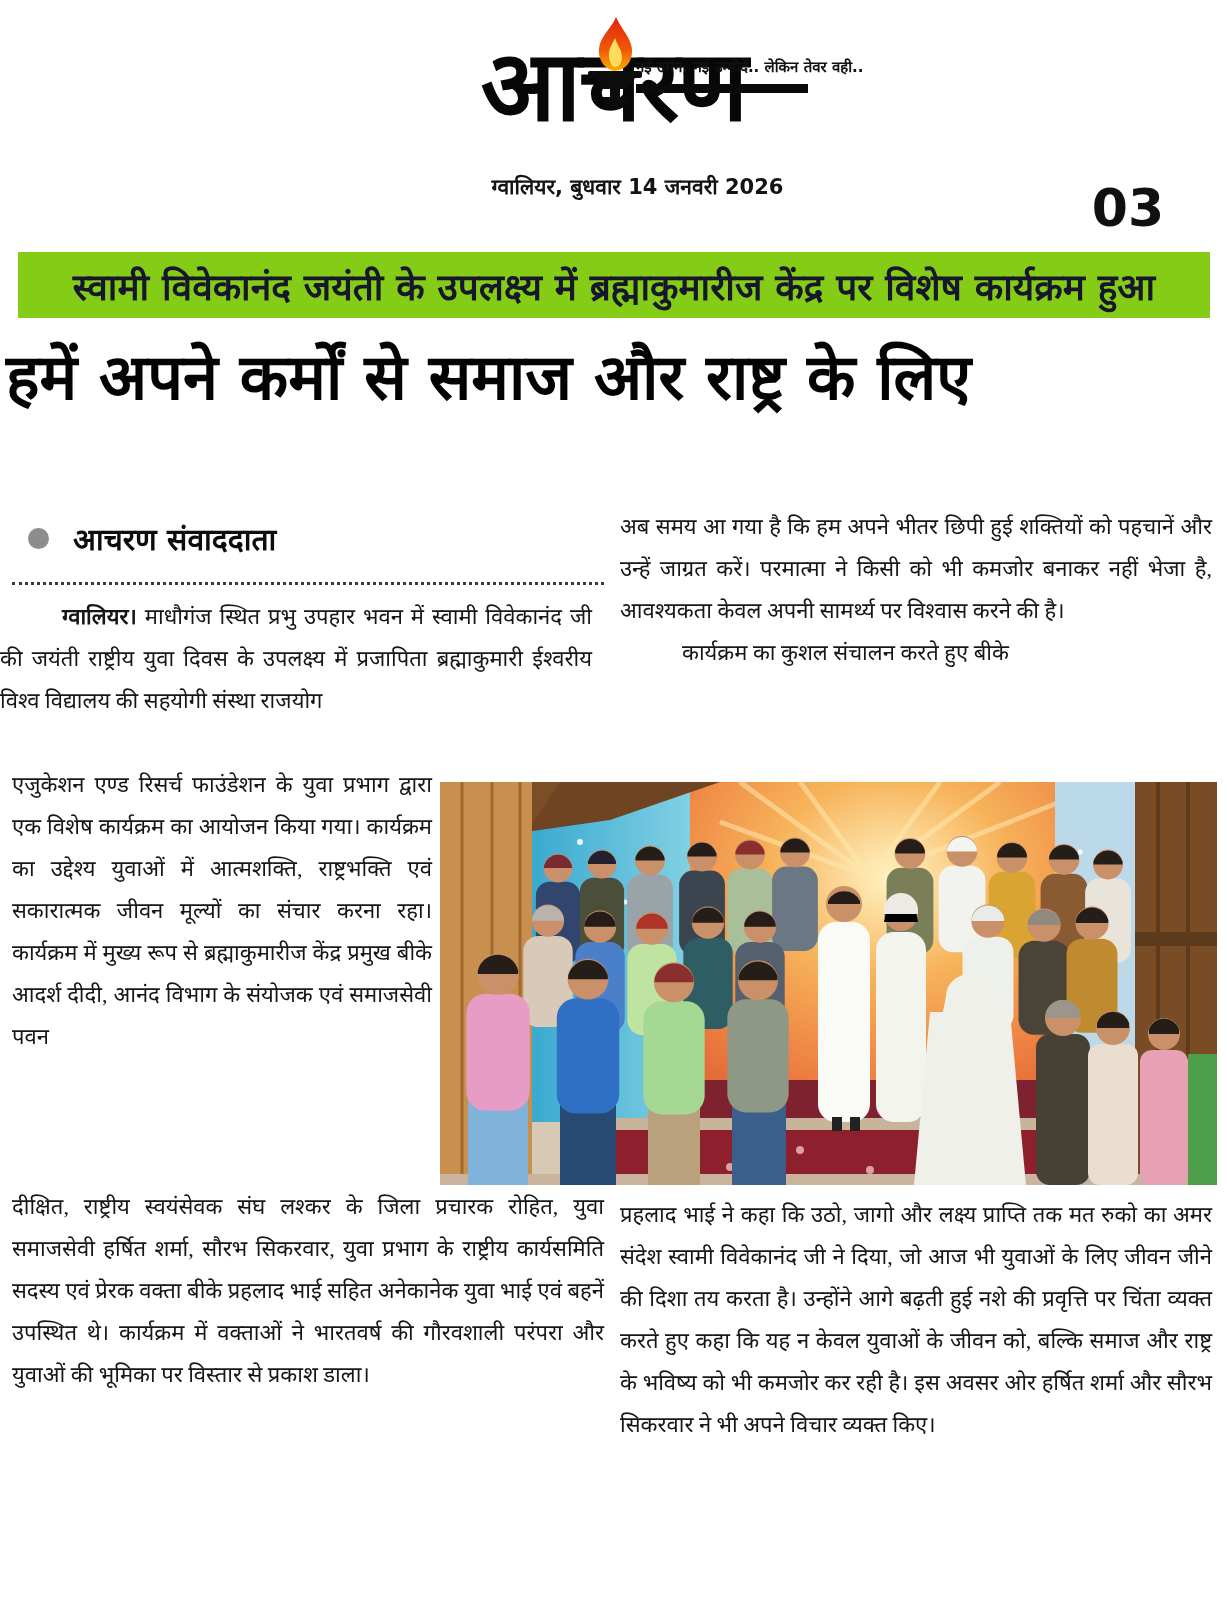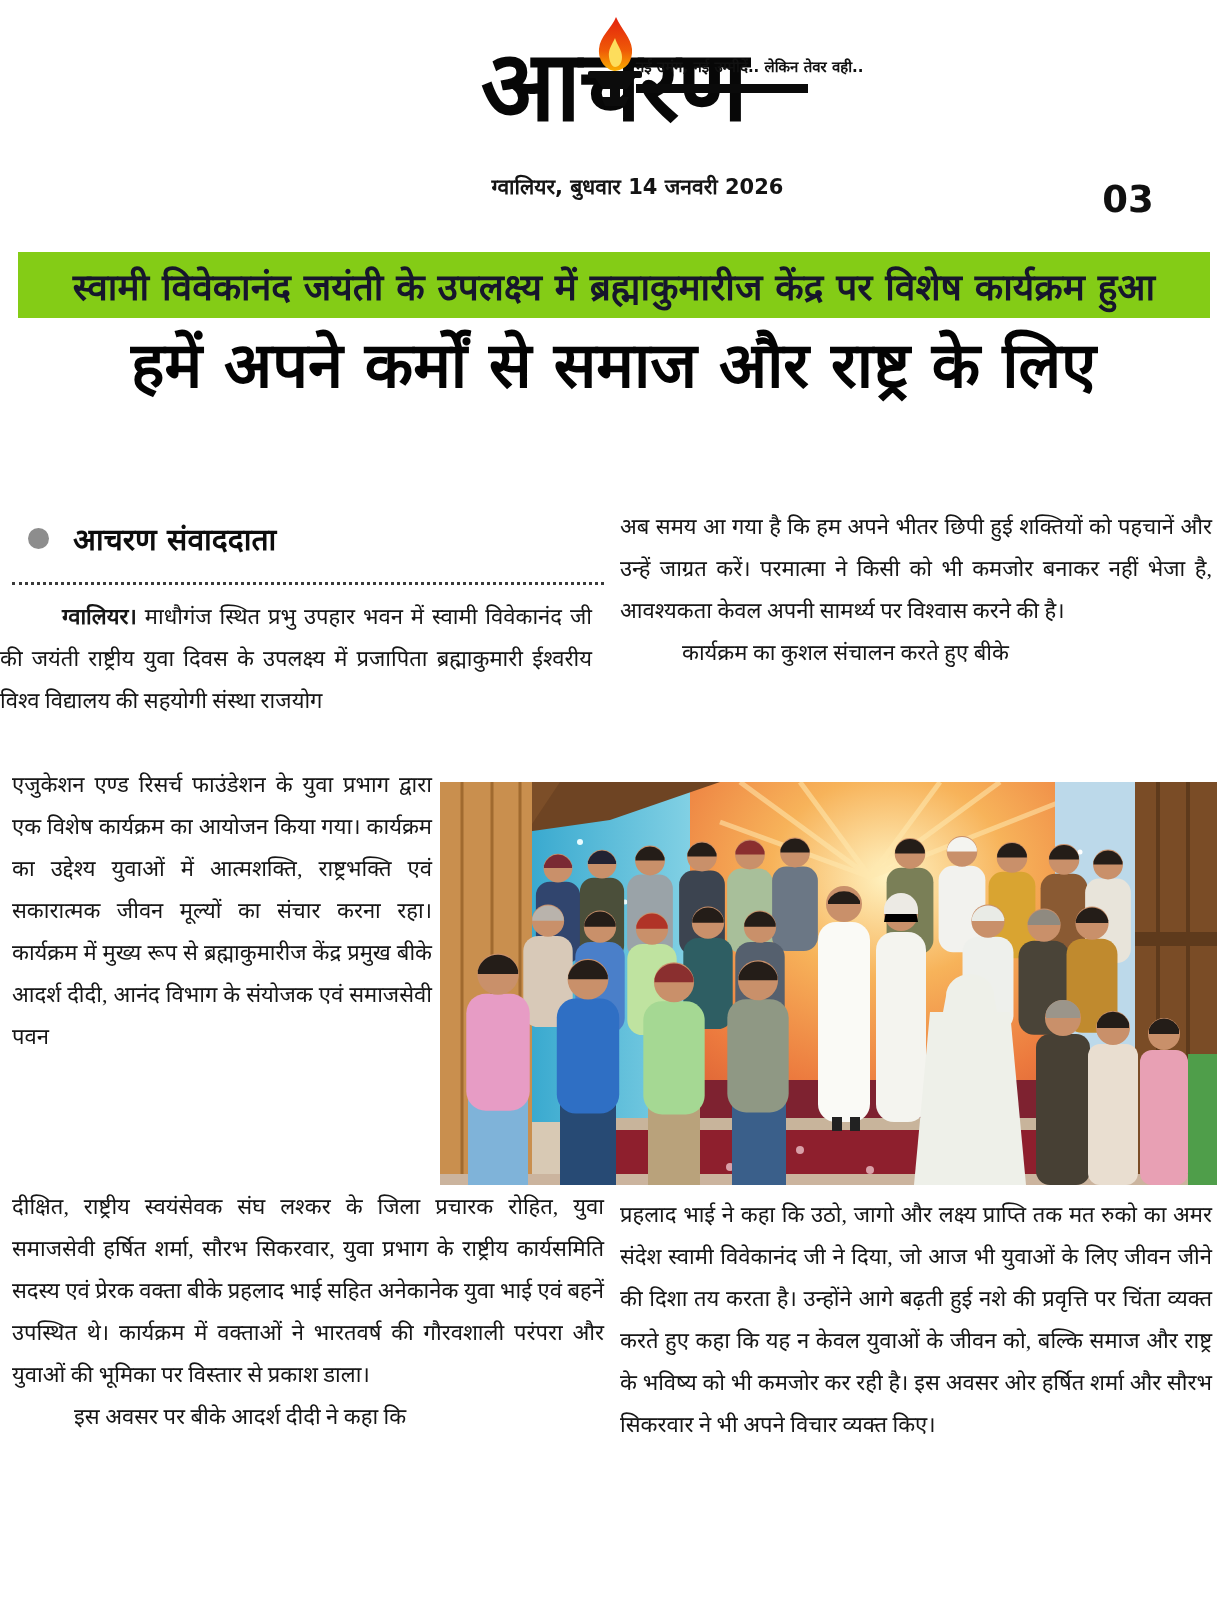--- a/index.html
+++ b/index.html
@@ -25,34 +25,34 @@
   .tagline-bar{left:636px;top:84px;width:172px;height:9px;background:#0a0a0a;}
   .torch{left:586px;top:16px;}
   .dateline{
     left:0;top:172px;width:100%;text-align:center;
     font-family:"DejaVu Sans","Liberation Sans",sans-serif;
     font-size:21px;font-weight:bold;color:#141414;padding-left:24px;
   }
   .page-number{
     left:1088px;top:178px;width:80px;text-align:center;
     font-family:"DejaVu Sans","Liberation Sans",sans-serif;
-    font-size:37px;font-weight:bold;color:#101010;
+    font-size:52px;font-weight:bold;color:#101010;
   }
 
   
   .kicker{
     left:18px;top:252px;width:1192px;height:66px;background:#84cc16;
     display:flex;align-items:center;justify-content:center;
     font-family:"DejaVu Sans","Liberation Sans",sans-serif;
     font-size:37px;font-weight:800;color:#16162c;white-space:nowrap;
   }
 
   
   .headline{
-    left:6px;top:324px;width:1215px;text-align:center;
+    left:6px;top:336px;width:1215px;
     font-family:"DejaVu Sans","Liberation Sans",sans-serif;
     font-size:63px;font-weight:900;color:#030303;line-height:84px;
   }
 
   
   .byline{left:28px;top:518px;display:flex;align-items:center;gap:24px;}
   .byline-dot{width:21px;height:21px;border-radius:50%;background:#8d8d8d;}
   .byline-text{
     font-family:"DejaVu Sans","Liberation Sans",sans-serif;
     font-size:30px;font-weight:800;color:#0d0d0d;
@@ -118,21 +118,20 @@
 <div class="abs dotted-rule"></div>
 
 <p class="abs para col-l1">
   <span class="lead" style="margin-left:62px;">ग्वालियर।</span><span> माधौगंज स्थित प्रभु उपहार भवन में स्वामी विवेकानंद जी की जयंती राष्ट्रीय युवा दिवस के उपलक्ष्य में प्रजापिता ब्रह्माकुमारी ईश्वरीय विश्व विद्यालय की सहयोगी संस्था राजयोग</span>
 </p>
 
 <p class="abs para col-l2">एजुकेशन एण्ड रिसर्च फाउंडेशन के युवा प्रभाग द्वारा एक विशेष कार्यक्रम का आयोजन किया गया। कार्यक्रम का उद्देश्य युवाओं में आत्मशक्ति, राष्ट्रभक्ति एवं सकारात्मक जीवन मूल्यों का संचार करना रहा। कार्यक्रम में मुख्य रूप से ब्रह्माकुमारीज केंद्र प्रमुख बीके आदर्श दीदी, आनंद विभाग के संयोजक एवं समाजसेवी पवन</p>
 
 <div class="abs col-l3">
   <p class="para">दीक्षित, राष्ट्रीय स्वयंसेवक संघ लश्कर के जिला प्रचारक रोहित, युवा समाजसेवी हर्षित शर्मा, सौरभ सिकरवार, युवा प्रभाग के राष्ट्रीय कार्यसमिति सदस्य एवं प्रेरक वक्ता बीके प्रहलाद भाई सहित अनेकानेक युवा भाई एवं बहनें उपस्थित थे। कार्यक्रम में वक्ताओं ने भारतवर्ष की गौरवशाली परंपरा और युवाओं की भूमिका पर विस्तार से प्रकाश डाला।</p>
-  <p class="para indent">इस अवसर पर बीके आदर्श दीदी ने कहा कि</p>
 </div>
 
 <div class="abs col-r1">
   <p class="para">अब समय आ गया है कि हम अपने भीतर छिपी हुई शक्तियों को पहचानें और उन्हें जाग्रत करें। परमात्मा ने किसी को भी कमजोर बनाकर नहीं भेजा है, आवश्यकता केवल अपनी सामर्थ्य पर विश्वास करने की है।</p>
   <p class="para indent">कार्यक्रम का कुशल संचालन करते हुए बीके</p>
 </div>
 
 <div class="abs col-r2">
   <p class="para">प्रहलाद भाई ने कहा कि उठो, जागो और लक्ष्य प्राप्ति तक मत रुको का अमर संदेश स्वामी विवेकानंद जी ने दिया, जो आज भी युवाओं के लिए जीवन जीने की दिशा तय करता है। उन्होंने आगे बढ़ती हुई नशे की प्रवृत्ति पर चिंता व्यक्त करते हुए कहा कि यह न केवल युवाओं के जीवन को, बल्कि समाज और राष्ट्र के भविष्य को भी कमजोर कर रही है। इस अवसर ओर हर्षित शर्मा और सौरभ सिकरवार ने भी अपने विचार व्यक्त किए।</p>
 </div>

